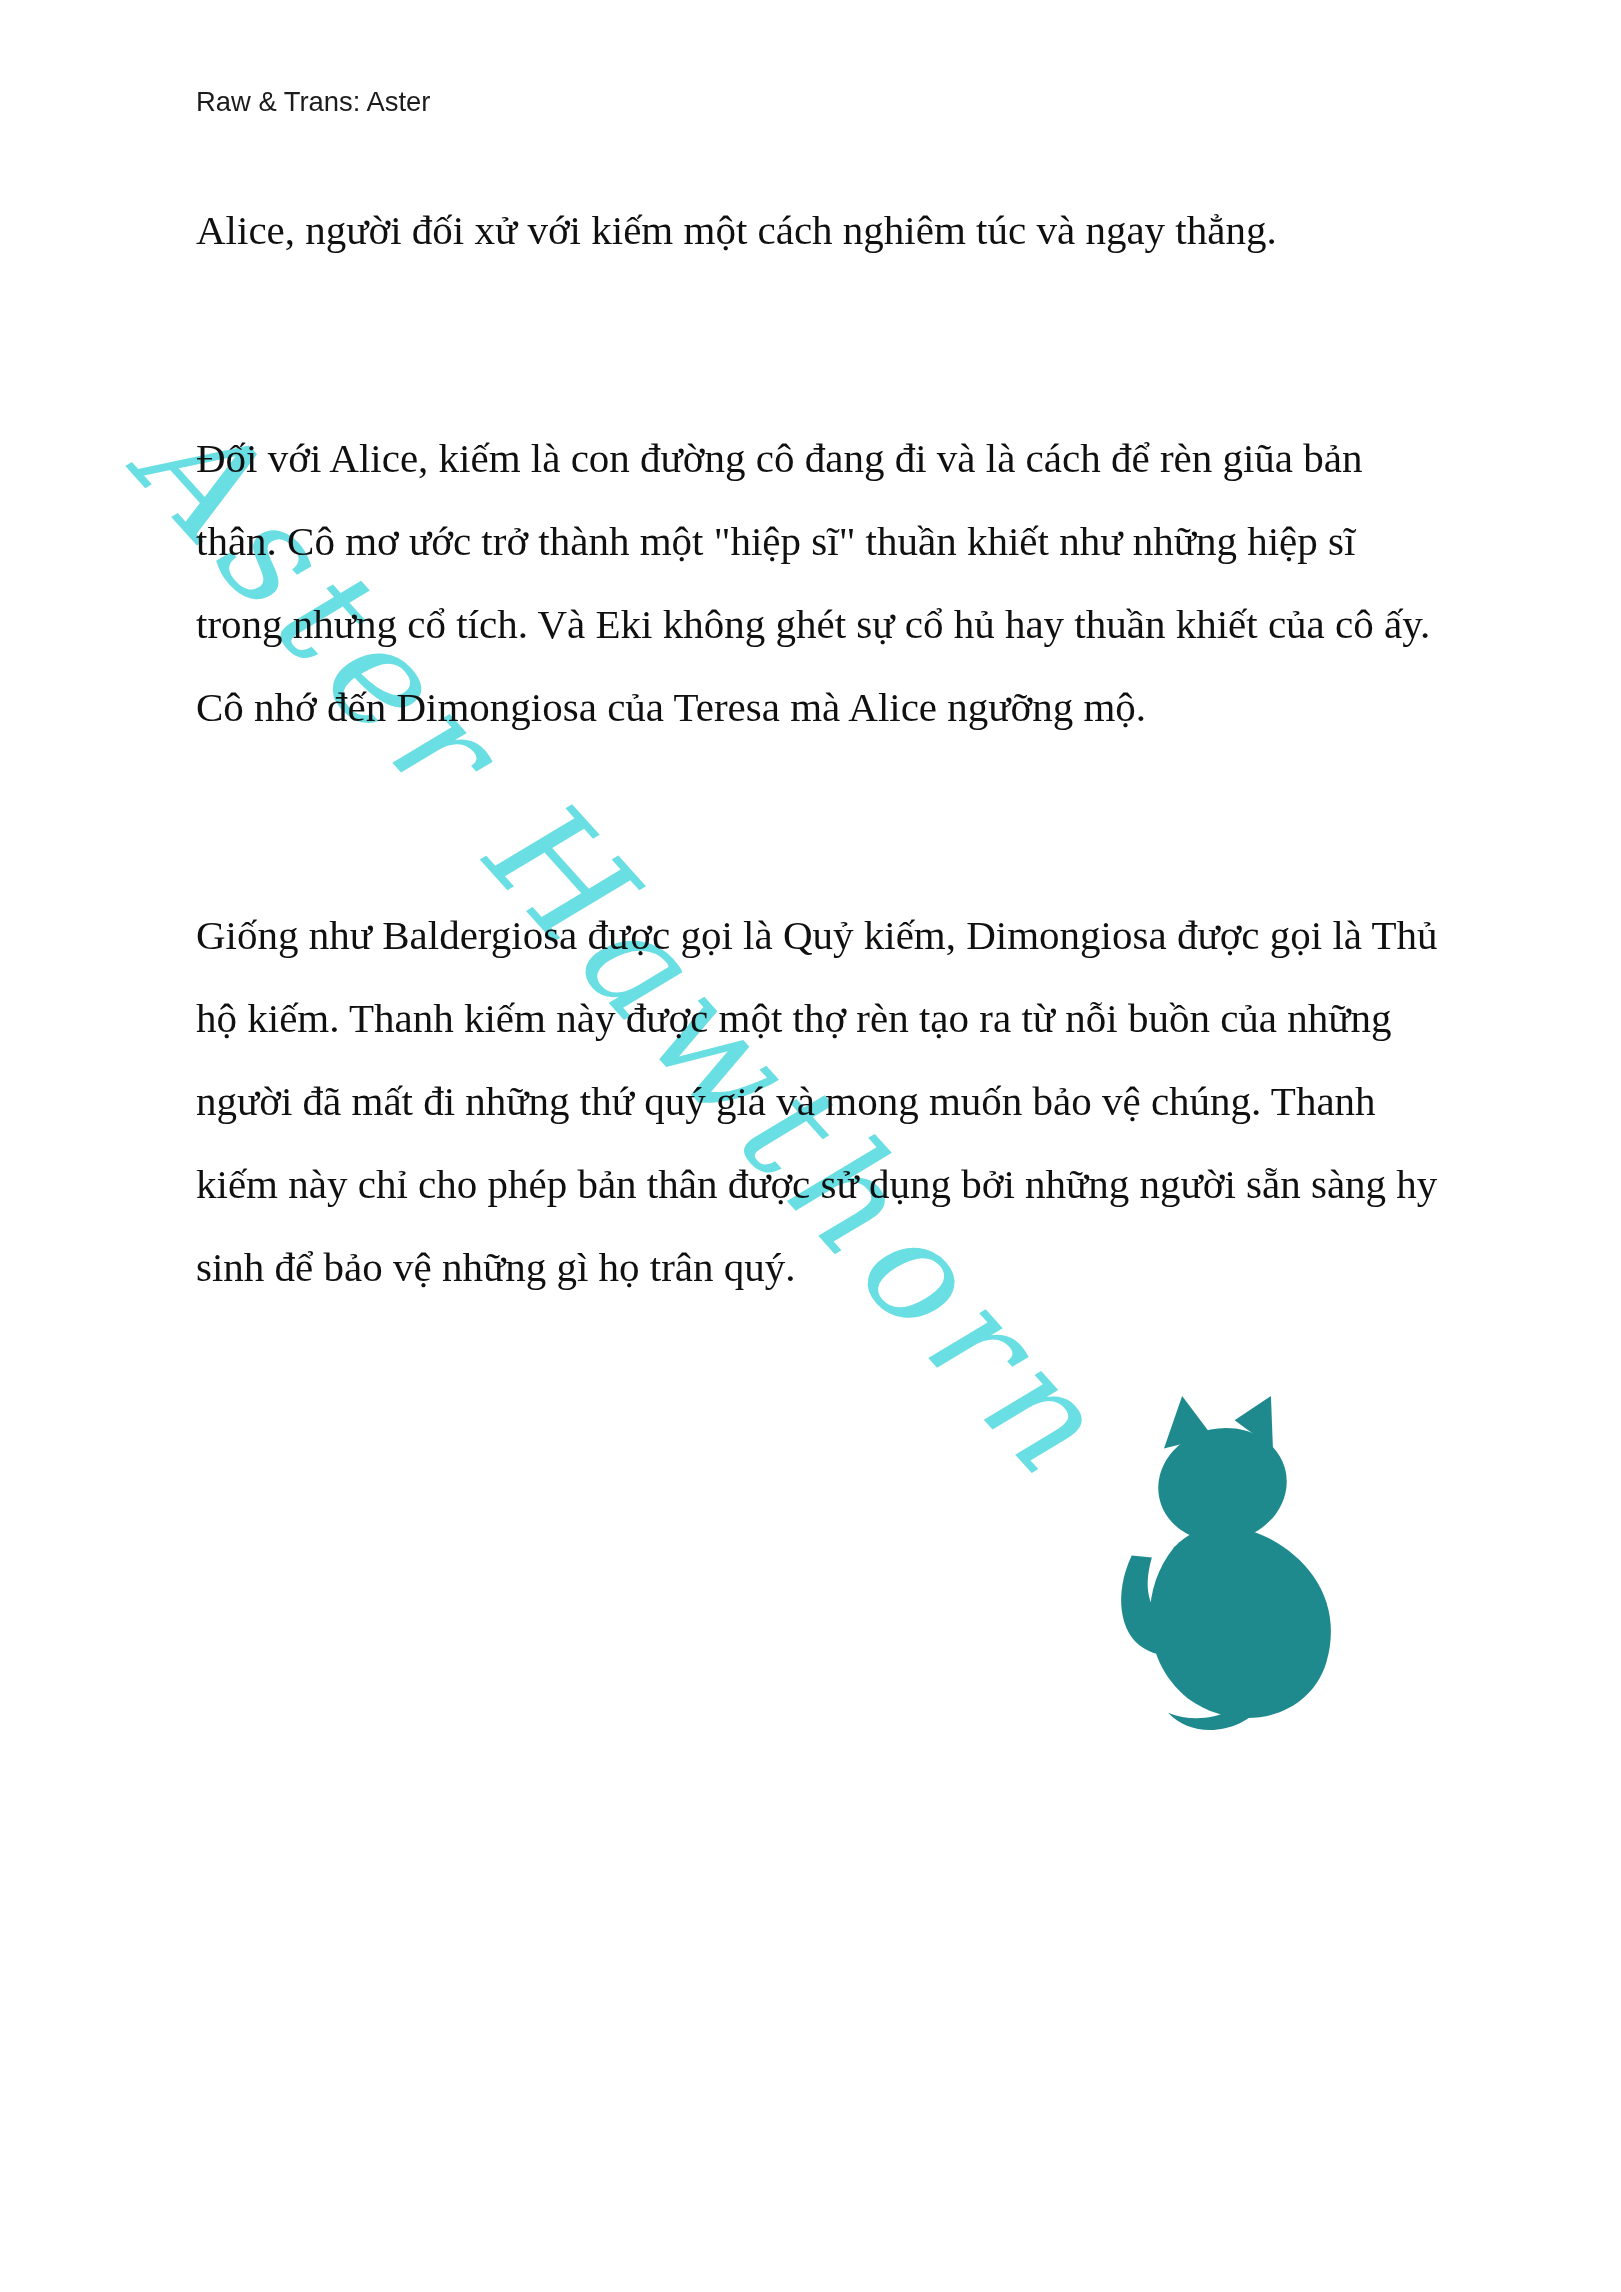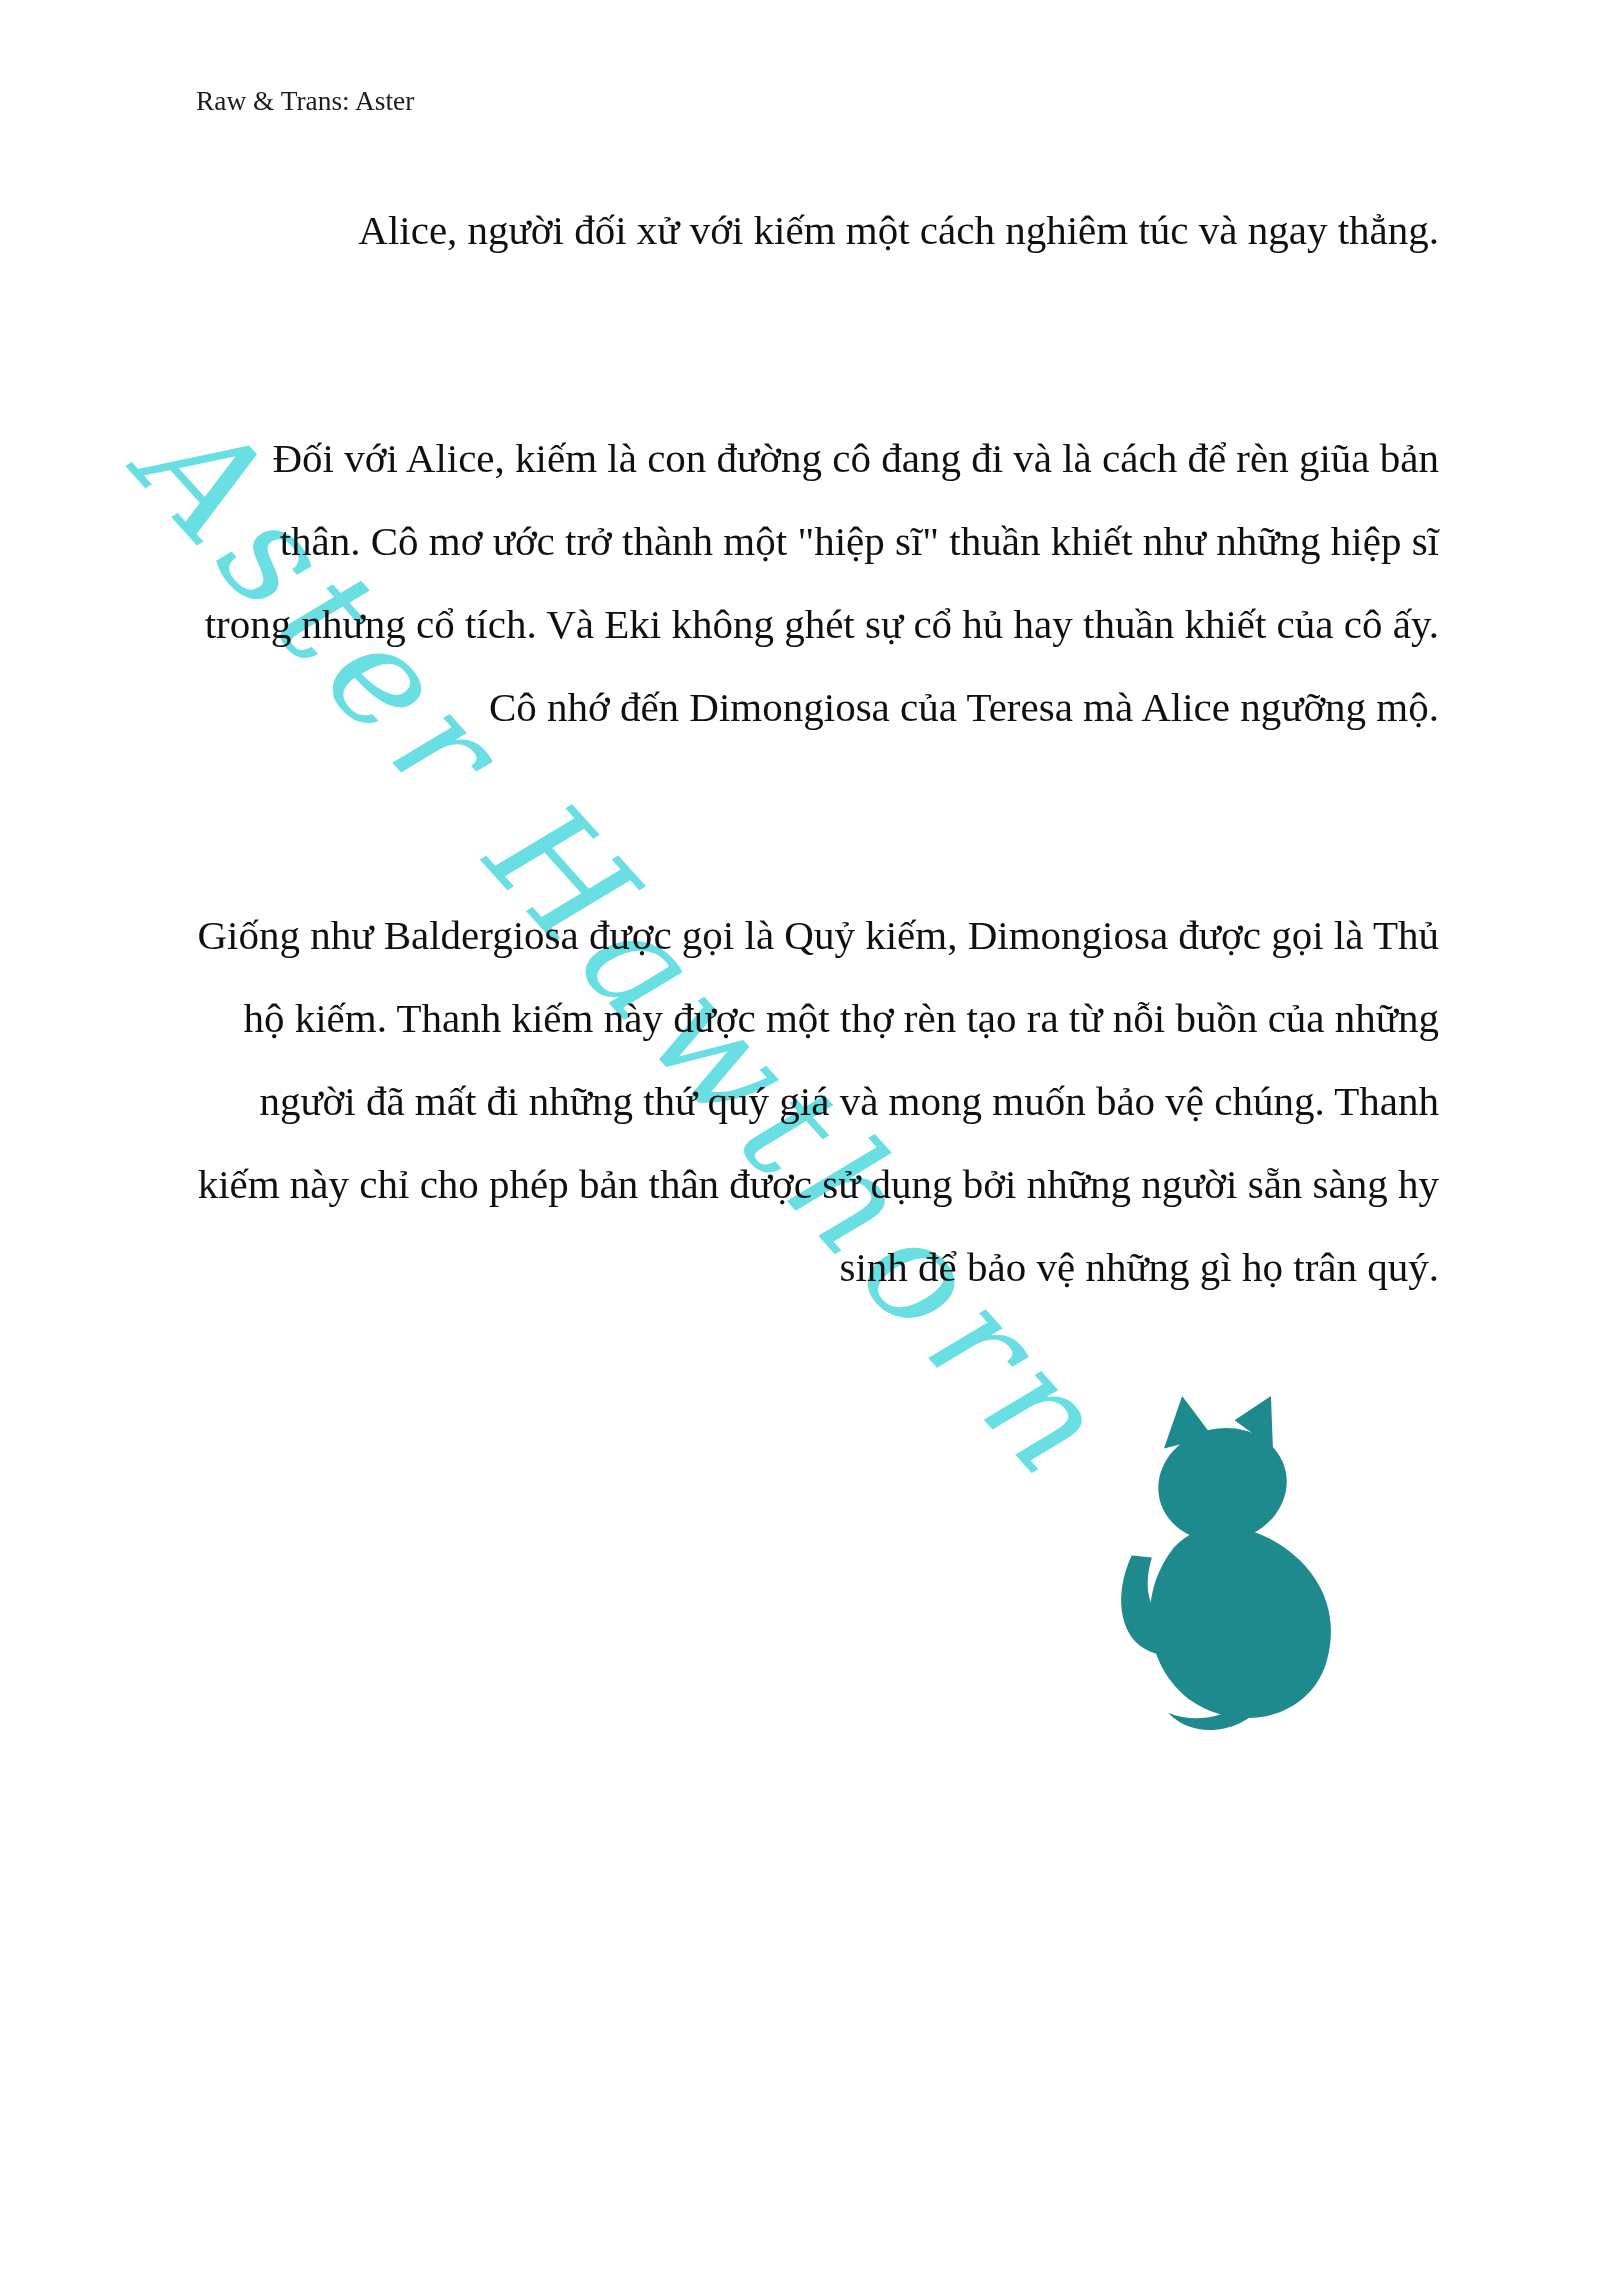--- a/index.html
+++ b/index.html
@@ -11,21 +11,21 @@
   }
   .page {
     position: absolute; top: 0; left: 0;
     width: 1621px; height: 2293px;
     background: #ffffff;
     overflow: hidden;
   }
   .header {
     position: absolute;
     top: 86px; left: 196px;
-    font-family: Liberation Serif, serif;
+    font-family: Liberation Sans, sans-serif;
     font-size: 27.4px;
     color: #1c1c1c;
     z-index: 3;
   }
   .watermark {
     position: absolute;
     top: 384px; left: 233px;
     transform: rotate(48deg);
     transform-origin: 0 0;
     font-family: "DejaVu Serif", "Liberation Serif", serif;
@@ -40,21 +40,21 @@
   }
   .content {
     position: absolute;
     top: 189px; left: 196px;
     width: 1243px;
     font-size: 41px;
     line-height: 83px;
     color: #101010;
     z-index: 2;
   }
-  .para { margin-bottom: 145px; text-align: right; }
+  .para { margin-bottom: 145px; }
   .para:last-child { margin-bottom: 0; }
   .cat {
     position: absolute;
     left: 1100px; top: 1394px;
     width: 245px; height: 343px;
     color: var(--cat, #1f8a8e);
     z-index: 1;
   }
   .cat svg { width: 100%; height: 100%; display: block; }
 </style>

